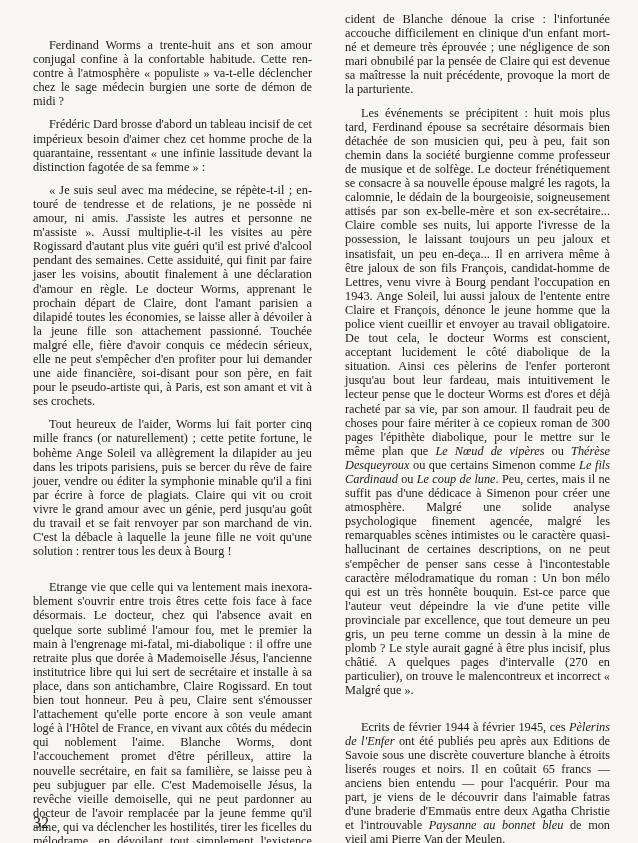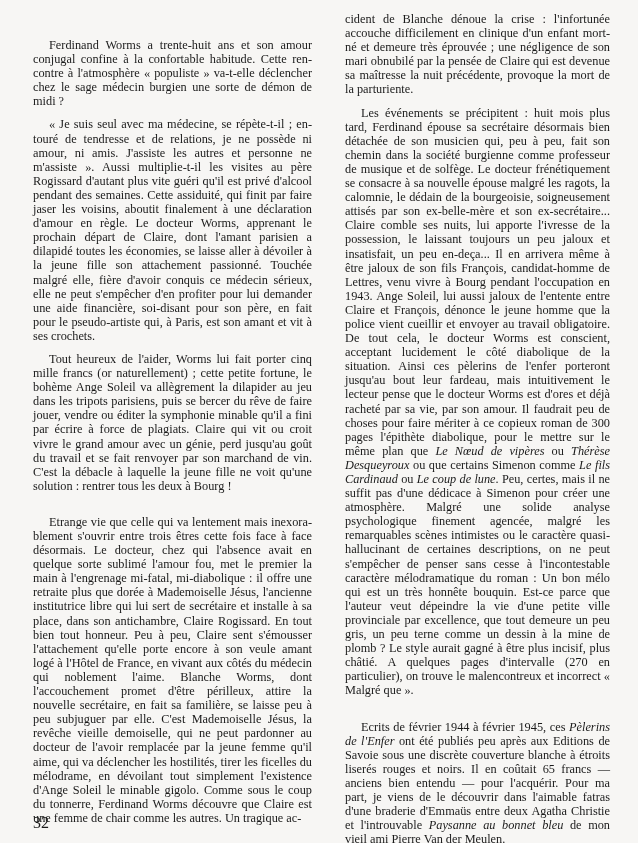--- a/index.html
+++ b/index.html
@@ -29,20 +29,21 @@
   #page-number {
     position: absolute; left: 33px; top: 814px;
     font-size: 16px;
   }
 </style>
 </head>
 <body>
 
 <div id="col-left" class="col">
   <p>Ferdinand Worms a trente-huit ans et son amour conjugal confine à la confortable habitude. Cette ren­contre à l'atmosphère « populiste » va-t-elle déclencher chez le sage médecin burgien une sorte de démon de midi ?</p>
+  <p>Frédéric Dard brosse d'abord un tableau incisif de cet impérieux besoin d'aimer chez cet homme proche de la quarantaine, ressentant « une infinie lassitude devant la distinction fagotée de sa femme » :</p>
   <p class="quote">« Je suis seul avec ma médecine, se répète-t-il ; en­touré de tendresse et de relations, je ne possède ni amour, ni amis. J'assiste les autres et personne ne m'assiste ». Aussi multiplie-t-il les visites au père Rogissard d'autant plus vite guéri qu'il est privé d'alcool pendant des semaines. Cette assiduité, qui finit par faire jaser les voisins, aboutit finalement à une déclaration d'amour en règle. Le docteur Worms, apprenant le prochain départ de Claire, dont l'amant parisien a dilapidé toutes les économies, se laisse aller à dévoiler à la jeune fille son attachement passionné. Touchée malgré elle, fière d'avoir conquis ce médecin sérieux, elle ne peut s'empêcher d'en profiter pour lui demander une aide financière, soi-disant pour son père, en fait pour le pseudo-artiste qui, à Paris, est son amant et vit à ses crochets.</p>
   <p>Tout heureux de l'aider, Worms lui fait porter cinq mille francs (or naturellement) ; cette petite fortune, le bohème Ange Soleil va allègrement la dilapider au jeu dans les tripots parisiens, puis se bercer du rêve de faire jouer, vendre ou éditer la symphonie minable qu'il a fini par écrire à force de plagiats. Claire qui vit ou croit vivre le grand amour avec un génie, perd jusqu'au goût du travail et se fait renvoyer par son marchand de vin. C'est la débacle à laquelle la jeune fille ne voit qu'une solution : rentrer tous les deux à Bourg !</p>
   <p class="gap-big">Etrange vie que celle qui va lentement mais inexora­blement s'ouvrir entre trois êtres cette fois face à face désormais. Le docteur, chez qui l'absence avait en quelque sorte sublimé l'amour fou, met le premier la main à l'engrenage mi-fatal, mi-diabolique : il offre une retraite plus que dorée à Mademoiselle Jésus, l'ancienne institutrice libre qui lui sert de secrétaire et installe à sa place, dans son antichambre, Claire Rogissard. En tout bien tout honneur. Peu à peu, Claire sent s'émousser l'attachement qu'elle porte encore à son veule amant logé à l'Hôtel de France, en vivant aux côtés du médecin qui noblement l'aime. Blanche Worms, dont l'accouchement promet d'être périlleux, attire la nouvelle secrétaire, en fait sa familière, se laisse peu à peu subjuguer par elle. C'est Mademoiselle Jésus, la revêche vieille demoiselle, qui ne peut pardonner au docteur de l'avoir remplacée par la jeune femme qu'il aime, qui va déclencher les hostilités, tirer les ficelles du mélodrame, en dévoilant tout simplement l'existence d'Ange Soleil le minable gigolo. Comme sous le coup du tonnerre, Ferdinand Worms découvre que Claire est une femme de chair comme les autres. Un tragique ac-</p>
 </div>
 
 <div id="col-right" class="col">
   <p class="cont">cident de Blanche dénoue la crise : l'infortunée accouche difficilement en clinique d'un enfant mort-né et demeure très éprouvée ; une négligence de son mari ob­nubilé par la pensée de Claire qui est devenue sa maîtresse la nuit précédente, provoque la mort de la parturiente.</p>
   <p><span>Les événements se précipitent : huit mois plus tard, Ferdinand épouse sa secrétaire désormais bien détachée de son musicien qui, peu à peu, fait son chemin dans la société burgienne comme professeur de musique et de solfège. Le docteur frénétiquement se consacre à sa nouvelle épouse malgré les ragots, la calomnie, le dédain de la bourgeoisie, soigneusement attisés par son ex-belle-mère et son ex-secrétaire... Claire comble ses nuits, lui apporte l'ivresse de la possession, le laissant toujours un peu jaloux et insatisfait, un peu en-deça... Il en arrivera même à être jaloux de son fils François, can­didat-homme de Lettres, venu vivre à Bourg pendant l'occupation en 1943. Ange Soleil, lui aussi jaloux de l'entente entre Claire et François, dénonce le jeune homme que la police vient cueillir et envoyer au travail obligatoire. De tout cela, le docteur Worms est con­scient, acceptant lucidement le côté diabolique de la situation. Ainsi ces pèlerins de l'enfer porteront jusqu'au bout leur fardeau, mais intuitivement le lecteur pense que le docteur Worms est d'ores et déjà racheté par sa vie, par son amour. Il faudrait peu de choses pour faire mériter à ce copieux roman de 300 pages l'épithète diabolique, pour le mettre sur le même plan que </span><em>Le Nœud de vipères</em><span> ou </span><em>Thérèse Desqueyroux</em><span> ou que cer­tains Simenon comme </span><em>Le fils Cardinaud</em><span> ou </span><em>Le coup de lune</em><span>. Peu, certes, mais il ne suffit pas d'une dédicace à Simenon pour créer une atmosphère. Malgré une solide analyse psychologique finement agencée, malgré les remarquables scènes intimistes ou le caractère quasi-hallucinant de certaines descriptions, on ne peut s'empêcher de penser sans cesse à l'incontestable caractère mélodramatique du roman : Un bon mélo qui est un très honnête bouquin. Est-ce parce que l'auteur veut dépeindre la vie d'une petite ville provinciale par excellence, que tout demeure un peu gris, un peu terne comme un dessin à la mine de plomb ? Le style aurait gagné à être plus incisif, plus châtié. A quelques pages d'intervalle (270 en particulier), on trouve le malencontreux et incorrect « Malgré que ».</span></p>
   <p class="gap-big"><span>Ecrits de février 1944 à février 1945, ces </span><em>Pèlerins de l'Enfer</em><span> ont été publiés peu après aux Editions de Savoie sous une discrète couverture blanche à étroits liserés rouges et noirs. Il en coûtait 65 francs — anciens bien entendu — pour l'acquérir. Pour ma part, je viens de le découvrir dans l'aimable fatras d'une braderie d'Emmaüs entre deux Agatha Christie et l'introuvable </span><em>Paysanne au bonnet bleu</em><span> de mon vieil ami Pierre Van der Meulen.</span></p>
 

